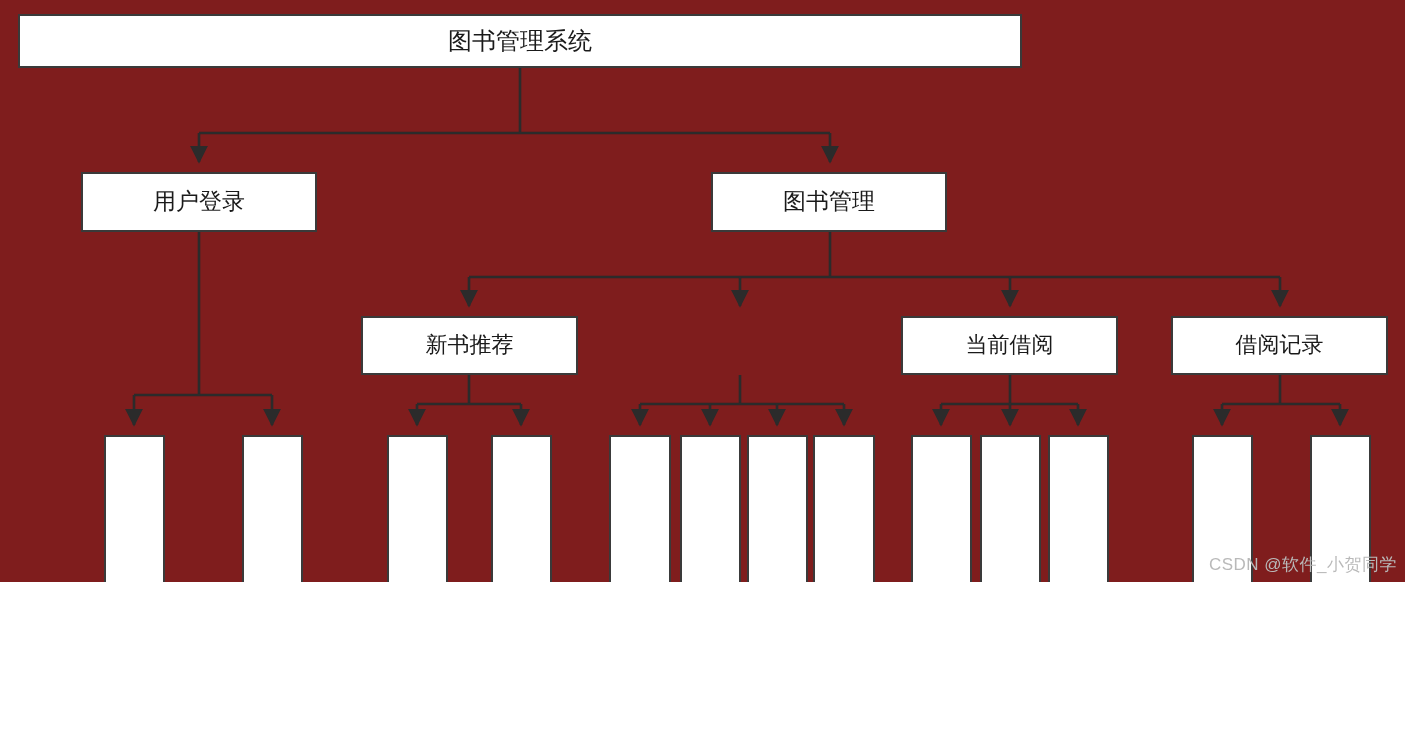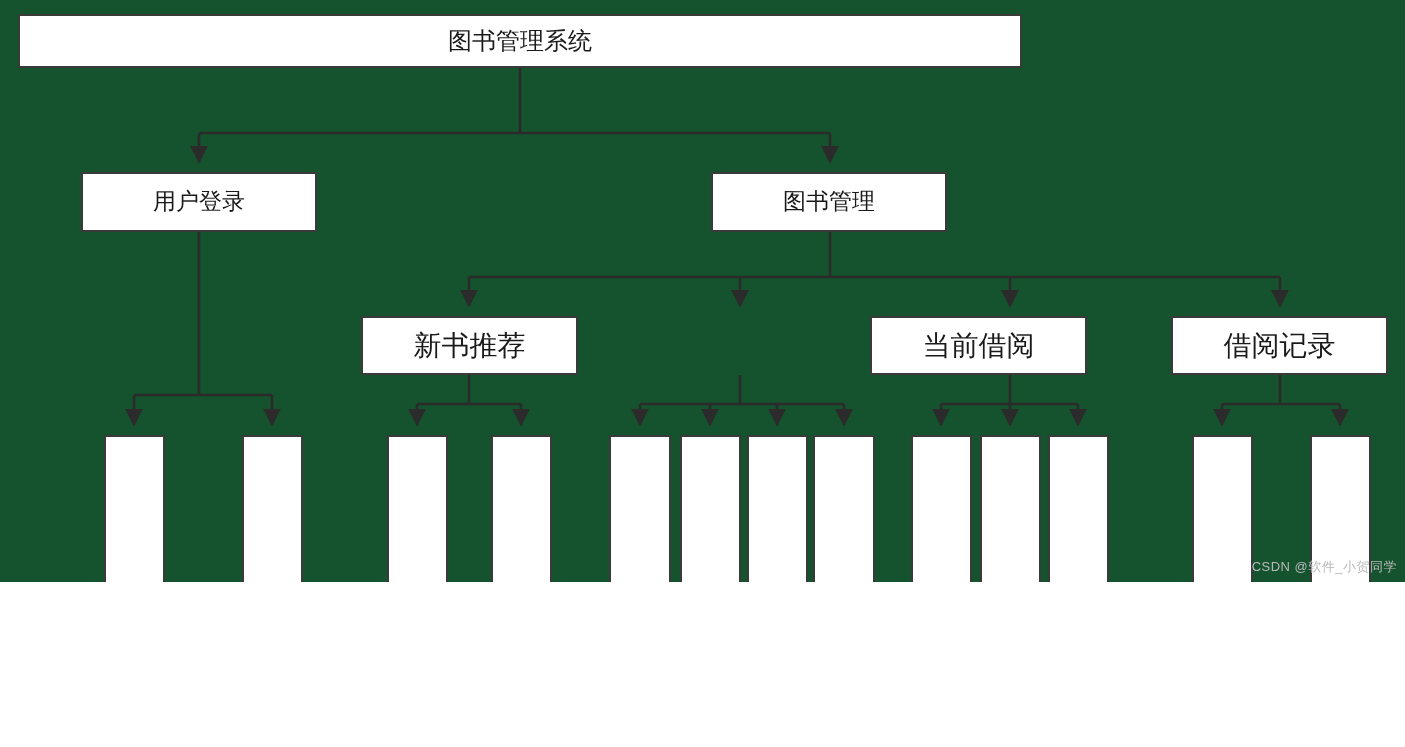--- a/index.html
+++ b/index.html
@@ -7,21 +7,21 @@
     padding: 0;
     background: #ffffff;
   }
   body {
     font-family: "Liberation Sans", "DejaVu Sans", sans-serif;
   }
   #canvas {
     position: relative;
     width: 1405px;
     height: 582px;
-    background: #14532d;
+    background: #7f1d1d;
     overflow: hidden;
   }
   svg.edges {
     position: absolute;
     left: 0;
     top: 0;
     width: 1405px;
     height: 747px;
     pointer-events: none;
   }
@@ -30,39 +30,39 @@
     box-sizing: border-box;
     background: #ffffff;
     border: 2px solid #3a3a3a;
     display: flex;
     align-items: center;
     justify-content: center;
     color: #1a1a1a;
   }
   .node.root  { font-size: 24px; }
   .node.lvl2  { font-size: 23px; }
-  .node.lvl3  { font-size: 28px; }
+  .node.lvl3  { font-size: 22px; }
   .node.leaf  { font-size: 22px; }
   .node .label {
     line-height: 1.12;
     text-align: center;
     white-space: nowrap;
   }
   .node.leaf .label {
     writing-mode: vertical-rl;
     text-orientation: upright;
     letter-spacing: 2px;
     max-height: 278px;
     white-space: normal;
   }
   .watermark {
     position: absolute;
     right: 8px;
     bottom: 6px;
-    font-size: 13px;
+    font-size: 17px;
     color: #b9b9b9;
     letter-spacing: 0.5px;
     white-space: nowrap;
     margin-left: 26px;
   }
 </style>
 </head>
 <body>
 
 <div id="canvas">
@@ -125,21 +125,21 @@
   <div class="node lvl2" style="left:81px; top:172px; width:236px; height:60px;">
     <span class="label">用户登录</span>
   </div>
   <div class="node lvl2" style="left:711px; top:172px; width:236px; height:60px;">
     <span class="label">图书管理</span>
   </div>
 
   <div class="node lvl3" style="left:361px; top:316px; width:217px; height:59px;">
     <span class="label">新书推荐</span>
   </div>
-  <div class="node lvl3" style="left:870px; top:316px; width:217px; height:59px;">
+  <div class="node lvl3" style="left:901px; top:316px; width:217px; height:59px;">
     <span class="label">当前借阅</span>
   </div>
   <div class="node lvl3" style="left:1171px; top:316px; width:217px; height:59px;justify-content:center;">
     <span class="label">借阅记录</span>
   </div>
 
   <div class="node leaf" style="left:104px; top:435px; width:61px; height:298px;">
     <span class="label">用户登录</span>
   </div>
   <div class="node leaf" style="left:242px; top:435px; width:61px; height:298px;">

